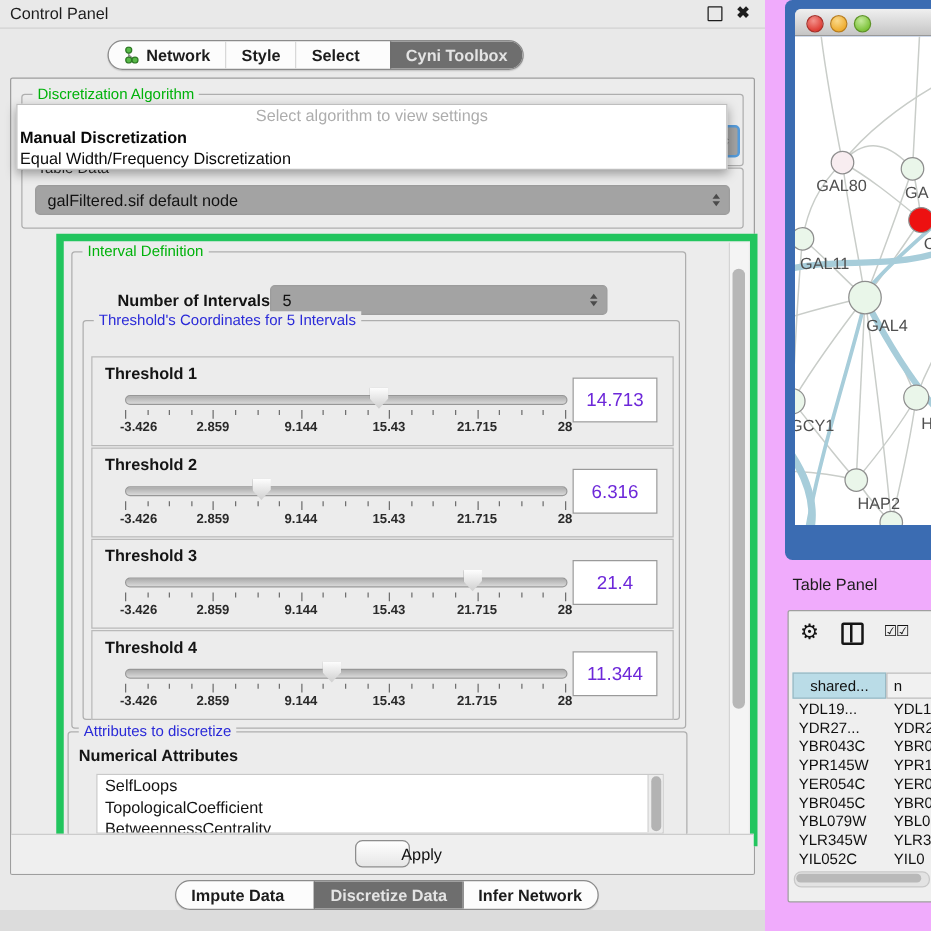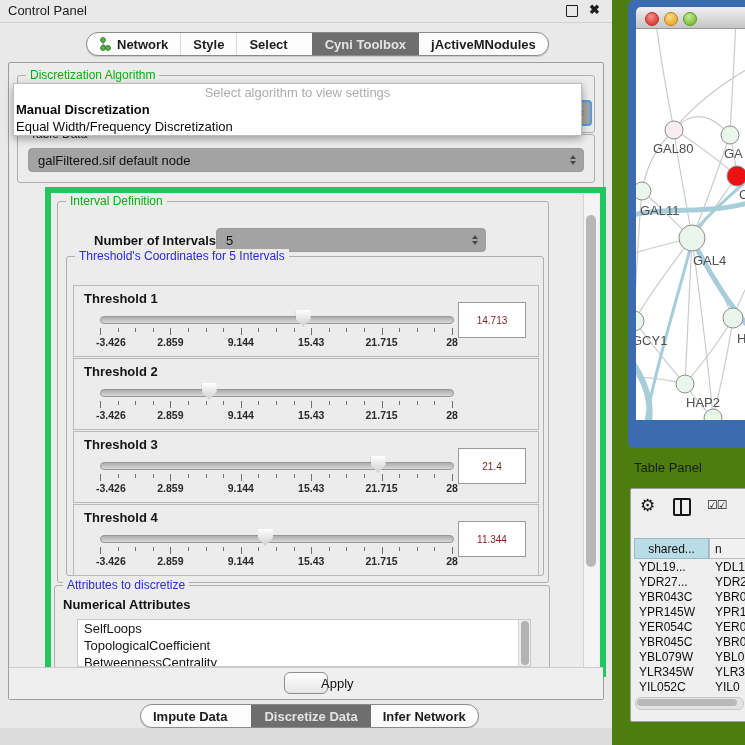--- a/index.html
+++ b/index.html
@@ -48,39 +48,39 @@
 
   
   .tbox{position:absolute;left:6px;width:464px;height:70px;background:#ECECEC;border:1px solid #B9B9B9;}
   .tbox .ttitle{position:absolute;left:10px;top:5px;font-size:13px;font-weight:bold;color:#141414;}
   .tbox .track{position:absolute;left:26px;top:30px;width:352px;height:6px;border:1px solid #979797;border-radius:4px;background:linear-gradient(#ACACAC,#D9D9D9);}
   .tbox .thumb{position:absolute;top:24px;width:15px;height:17px;background:linear-gradient(#FEFEFE,#CFCFCF);clip-path:polygon(0 0,100% 0,100% 52%,50% 100%,0 52%);filter:drop-shadow(0 0 1px #777);}
   .tbox .ticks{position:absolute;left:26px;top:42px;width:352px;height:8px;}
   .tbox .ticks span{position:absolute;top:0;width:1px;background:#6f6f6f;}
   .tbox .tlabels{position:absolute;left:26px;top:50px;width:352px;height:12px;}
   .tbox .tlabels span{position:absolute;width:60px;margin-left:-30px;text-align:center;font-size:10.5px;font-weight:bold;color:#2a2a2a;white-space:nowrap;}
-  .tbox .val{position:absolute;left:384px;top:16px;width:66px;height:34px;background:#fff;border:1px solid #9A9A9A;display:flex;align-items:center;justify-content:center;font-size:10px;color:#7f1d1d;}
+  .tbox .val{position:absolute;left:384px;top:16px;width:66px;height:34px;background:#fff;border:1px solid #9A9A9A;display:flex;align-items:center;justify-content:center;font-size:15px;color:#6d28d9;}
 
   
   #attr-list{position:absolute;left:22px;top:33px;width:452px;height:46px;background:#fff;border:1px solid #C9C9C9;overflow:hidden;}
   #attr-list .item{height:17px;line-height:17px;padding-left:6px;font-size:13px;color:#141414;white-space:nowrap;}
   #attr-list .lsb{position:absolute;right:0;top:0;width:11px;height:46px;background:#EDEDED;border-left:1px solid #D5D5D5;}
   #attr-list .lsb .thumb{position:absolute;left:1.5px;top:1px;width:8px;height:44px;background:#B3B3B3;border-radius:4px;}
   .bold-label{position:absolute;font-size:13px;font-weight:bold;color:#141414;}
 
   #apply-bar{position:absolute;left:0;top:604px;width:594px;height:31px;background:#EFEFEF;border-top:1px solid #CCCCCC;}
   .apply-btn{position:absolute;left:50%;transform:translateX(-50%);top:4px;width:43px;height:22px;border:1px solid #8D8D8D;border-radius:6px;background:linear-gradient(#FFFFFF,#E6E6E6);font-size:13px;color:#111;font-family:"Liberation Sans",sans-serif;padding-left:36px;}
 
   #footer-strip{position:absolute;left:0;top:728px;width:612px;height:17px;background:#DCDCDC;}
 
   
   .net-ic{width:13px;height:14px;display:inline-block;}
 
   
-  #right{position:absolute;left:612px;top:0;width:133px;height:745px;background:#4d7c0f;}
+  #right{position:absolute;left:612px;top:0;width:133px;height:745px;background:#f0abfc;}
   #mac-window{position:absolute;left:16px;top:0;width:117px;height:448px;background:#3B6CB2;border-radius:6px 0 0 6px;}
   #mac-titlebar{position:absolute;left:8px;top:7px;width:109px;height:21px;background:linear-gradient(#F0F0F0,#C5C5C5);border-bottom:1px solid #989898;border-radius:5px 0 0 0;}
   .light{position:absolute;top:4.5px;width:12px;height:12px;border-radius:50%;}
   #mac-content{position:absolute;left:8px;top:29px;width:109px;height:391px;background:#fff;overflow:hidden;}
 
   #tp-title{position:absolute;left:22px;top:460px;font-size:13px;color:#1d1d1d;}
   #tp-box{position:absolute;left:18px;top:488px;width:115px;height:232px;background:#EFEFEF;border:1px solid #9F9F9F;border-radius:2px;overflow:hidden;}
   .gear{position:absolute;left:9px;top:6px;font-size:17px;color:#151515;}
   .colicon{position:absolute;left:42px;top:9px;width:14px;height:14px;border:2px solid #151515;border-radius:2px;}
   .colicon:after{content:"";position:absolute;left:5px;top:0;width:2px;height:14px;background:#151515;}
@@ -119,23 +119,20 @@
           <span>Network</span>
         </div>
         <div class="tab">
           <span>Style</span>
         </div>
         <div class="tab">
           <span>Select</span>
         </div>
         <div class="tab sel">
           <span>Cyni Toolbox</span>
-        </div>
-        <div class="tab">
-          <span>jActiveMNodules</span>
         </div>
       </div>
 
     <div id="main-box">
 
       <div class="group" style="left:8px;top:12px;width:576px;height:56px;">
         <span class="gtitle green">Discretization Algorithm</span>
         <div class="combo focus" style="left:16px;top:24px;width:554px;height:22px;">
           <span class="stepper">
               <span class="up"></span>
@@ -242,20 +239,21 @@
                     <span style="left: 100%; height: 7px;"></span>
                   </div>
                   <div class="tlabels">
                     <span style="left: 0%; text-align: left; margin-left: -4px;">-3.426</span>
                     <span style="left: 20%;">2.859</span>
                     <span style="left: 40%;">9.144</span>
                     <span style="left: 60%;">15.43</span>
                     <span style="left: 80%;">21.715</span>
                     <span style="left: 100%;">28</span>
                   </div>
+                  <div class="val">6.316</div>
                 </div>
                 <div class="tbox" style="top: 174px;">
                   <div class="ttitle">Threshold 3</div>
                   <div class="track"></div>
                   <div class="thumb" style="left: 296.574px;"></div>
                   <div class="ticks">
                     <span style="left: 0%; height: 7px;"></span>
                     <span style="left: 5%; height: 4px;"></span>
                     <span style="left: 10%; height: 4px;"></span>
                     <span style="left: 15%; height: 4px;"></span>

